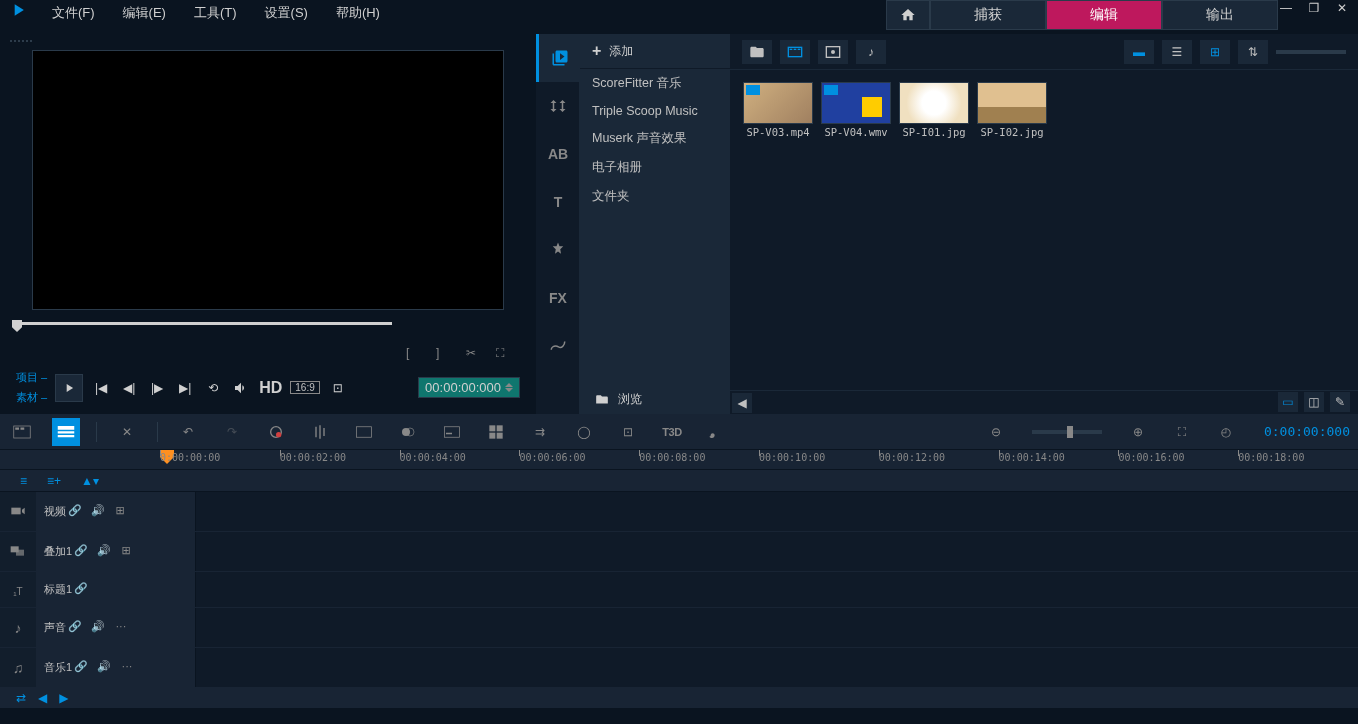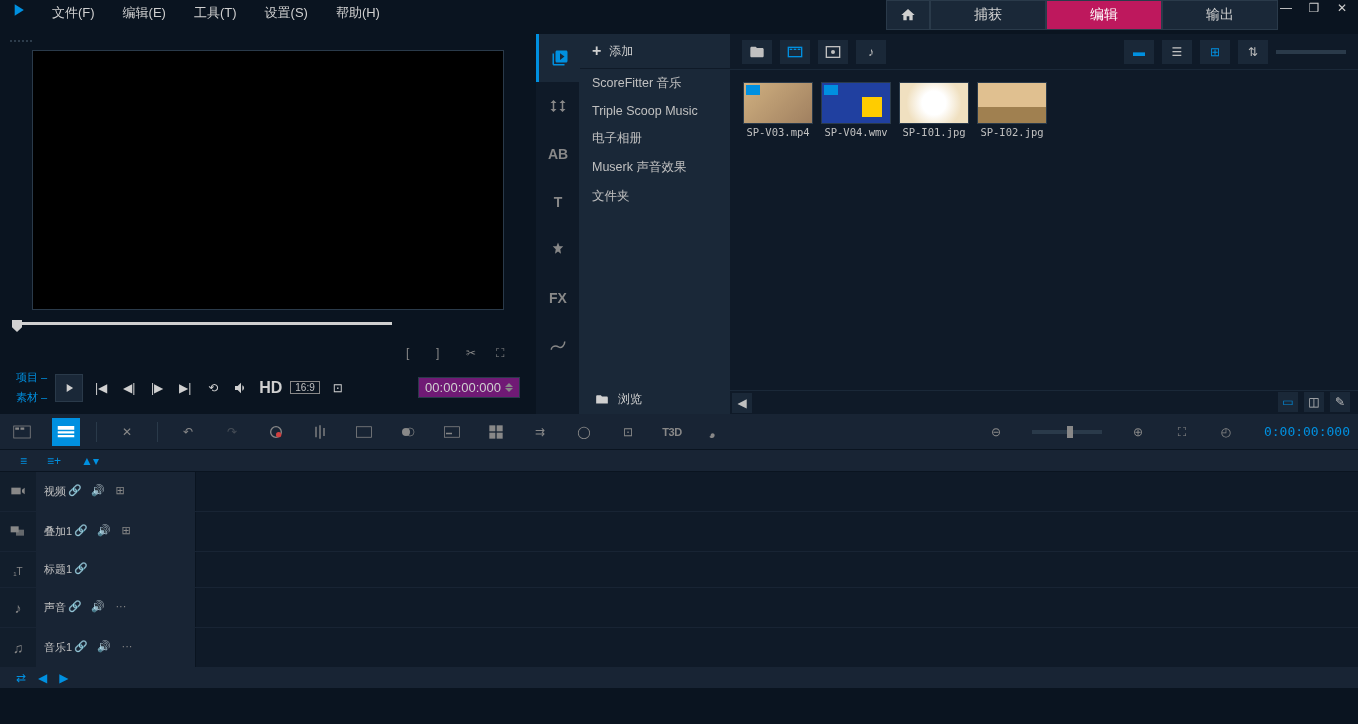--- a/index.html
+++ b/index.html
@@ -25,21 +25,21 @@
 .scrub-track { height: 3px; background: #d0d0d0; margin-top: 12px; width: 380px; }
 .tool-row { display: flex; justify-content: flex-end; gap: 14px; padding: 4px 20px; }
 .tool-icon { width: 16px; height: 16px; color: #888; cursor: pointer; }
 .playback-row { display: flex; align-items: center; gap: 8px; padding: 4px 12px; }
 .proj-labels { display: flex; flex-direction: column; gap: 5px; color: #0090e0; font-size: 11px; }
 .play-btn { width: 28px; height: 28px; background: #1a2838; border: 1px solid #2a3a4a; display: flex; align-items: center; justify-content: center; cursor: pointer; }
 .play-btn svg { fill: #d0d0d0; }
 .transport-btn { width: 20px; height: 20px; color: #d0d0d0; cursor: pointer; display: flex; align-items: center; justify-content: center; }
 .quality-label { font-size: 16px; color: #d0d0d0; font-weight: bold; }
 .aspect-box { border: 1px solid #888; padding: 0 4px; font-size: 10px; }
-.timecode-box { background: #701a75; border: 1px solid #2a3a4a; padding: 2px 6px; font-family: monospace; color: #d0d0d0; font-size: 13px; margin-left: auto; display: flex; align-items: center; }
+.timecode-box { background: #0f766e; border: 1px solid #2a3a4a; padding: 2px 6px; font-family: monospace; color: #d0d0d0; font-size: 13px; margin-left: auto; display: flex; align-items: center; }
 .timecode-spinners { display: flex; flex-direction: column; margin-left: 4px; gap: 1px; }
 .spinner-tri { width: 0; height: 0; border-left: 4px solid transparent; border-right: 4px solid transparent; cursor: pointer; }
 .spinner-up { border-bottom: 4px solid #888; }
 .spinner-down { border-top: 4px solid #888; }
 .library-panel { flex: 1; background: #0f1a28; display: flex; }
 .lib-vertical-tabs { width: 44px; background: #0f1a28; border-right: 1px solid #1a2838; }
 .vtab { width: 44px; height: 48px; display: flex; align-items: center; justify-content: center; color: #888; cursor: pointer; font-size: 14px; font-weight: bold; }
 .vtab.active { background: #1a2838; color: #0090e0; border-left: 3px solid #0090e0; }
 .lib-sidebar { width: 150px; background: #1a2838; }
 .add-btn { display: flex; align-items: center; gap: 8px; padding: 8px 12px; cursor: pointer; color: #d0d0d0; border-bottom: 1px solid #0f1a28; }
@@ -214,22 +214,22 @@
             </svg>
           </div>
     </div>
     <div class="lib-sidebar">
       <div class="add-btn">
             <span class="add-plus">+</span>
             <span>添加</span>
           </div>
       <div class="sidebar-item">ScoreFitter 音乐</div>
       <div class="sidebar-item">Triple Scoop Music</div>
+      <div class="sidebar-item">Muserk 声音效果</div>
       <div class="sidebar-item">电子相册</div>
-      <div class="sidebar-item">Muserk 声音效果</div>
       <div class="sidebar-item">文件夹</div>
     </div>
     <div class="lib-content">
       <div class="lib-toolbar">
         <div class="lib-tool-btn">
               <svg width="16" height="16" viewBox="0 0 24 24">
                 <path d="M10 4H4c-1.1 0-2 .9-2 2v12c0 1.1.9 2 2 2h16c1.1 0 2-.9 2-2V8c0-1.1-.9-2-2-2h-8l-2-2z"></path>
               </svg>
             </div>
         <div class="lib-tool-btn active">
@@ -364,20 +364,33 @@
     <div style="flex:1"></div>
     <div class="tl-tool">⊖</div>
     <div class="zoom-slider">
         <div class="zoom-thumb"></div>
       </div>
     <div class="tl-tool">⊕</div>
     <div class="tl-tool">⛶</div>
     <div class="tl-tool">◴</div>
     <span class="tl-timecode">0:00:00:000</span>
   </div>
+  <div class="timeline-ruler" id="ruler">
+    <div class="playhead"></div>
+  <div class="ruler-mark">0:00:00:00</div>
+      <div class="ruler-mark">00:00:02:00</div>
+      <div class="ruler-mark">00:00:04:00</div>
+      <div class="ruler-mark">00:00:06:00</div>
+      <div class="ruler-mark">00:00:08:00</div>
+      <div class="ruler-mark">00:00:10:00</div>
+      <div class="ruler-mark">00:00:12:00</div>
+      <div class="ruler-mark">00:00:14:00</div>
+      <div class="ruler-mark">00:00:16:00</div>
+      <div class="ruler-mark">00:00:18:00</div>
+    </div>
   <div class="timeline-header-tools">
     <span class="tl-header-tool">≡</span>
     <span class="tl-header-tool">≡+</span>
     <span class="tl-header-tool">▲▾</span>
   </div>
   <div class="timeline-tracks" id="tracks">
       <div class="track">
         <div class="track-icon-col">
           <span class="track-icon"><svg width="16" height="12" viewBox="0 0 24 18">
               <rect x="2" y="4" width="14" height="10"></rect>

